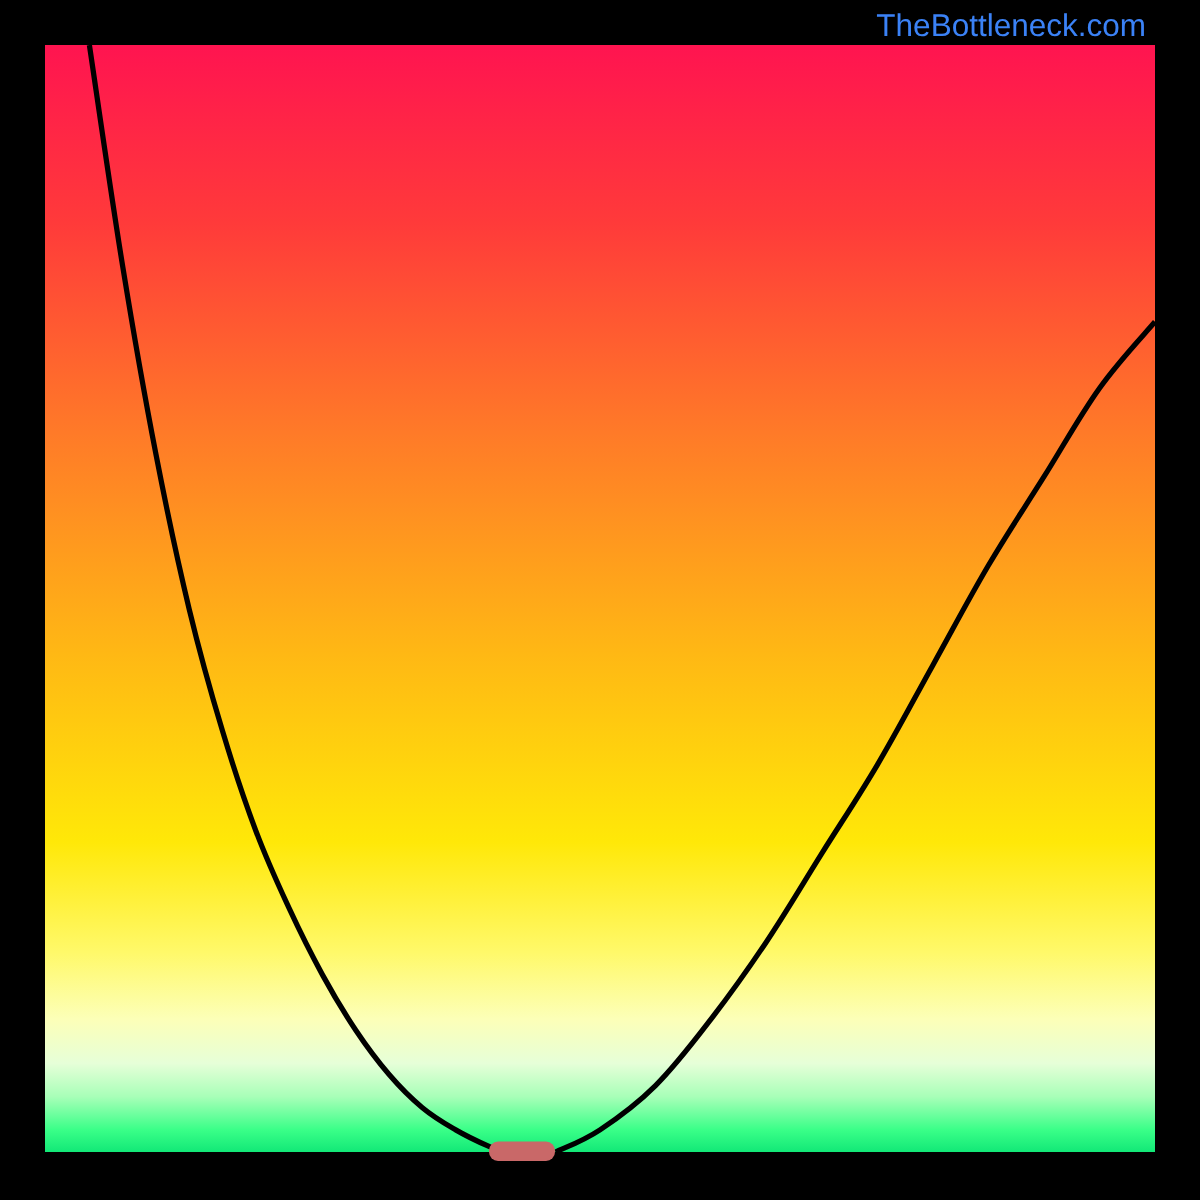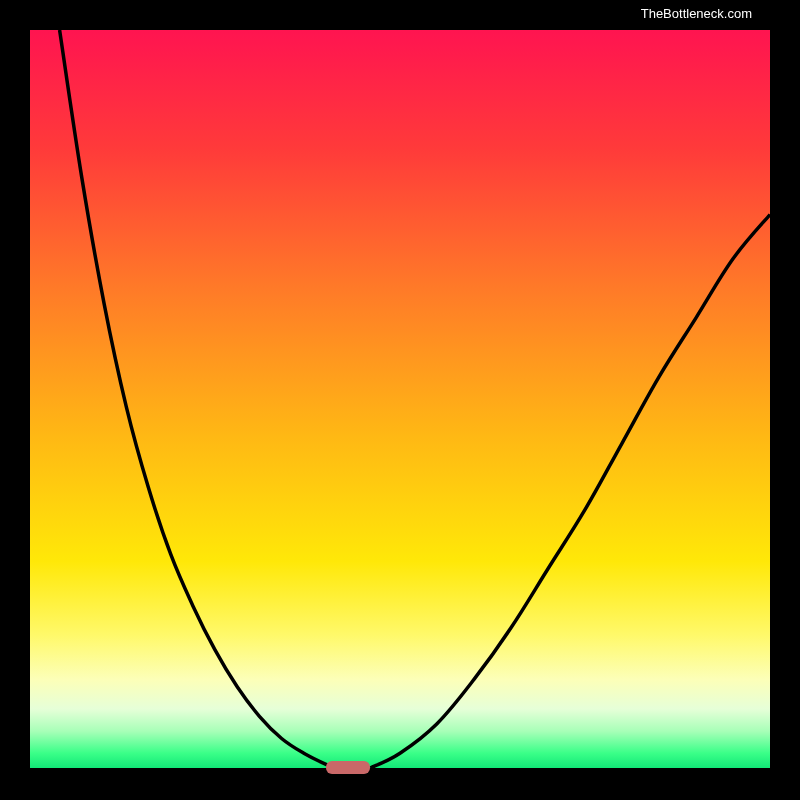--- a/index.html
+++ b/index.html
@@ -21,23 +21,23 @@
   .gradient-bg {
     position: absolute;
     left: 0;
     top: 0;
     width: 100%;
     height: 100%;
   }
   .watermark {
     position: absolute;
     top: 6px;
-    right: 48px;
-    color: #ffffff;
-    font-size: 13px;
+    right: 36px;
+    color: #3b82f6;
+    font-size: 21px;
     font-weight: 500;
     z-index: 20;
   }
   .curves-svg {
     position: absolute;
     left: 0;
     top: 0;
     width: 100%;
     height: 100%;
     z-index: 10;

